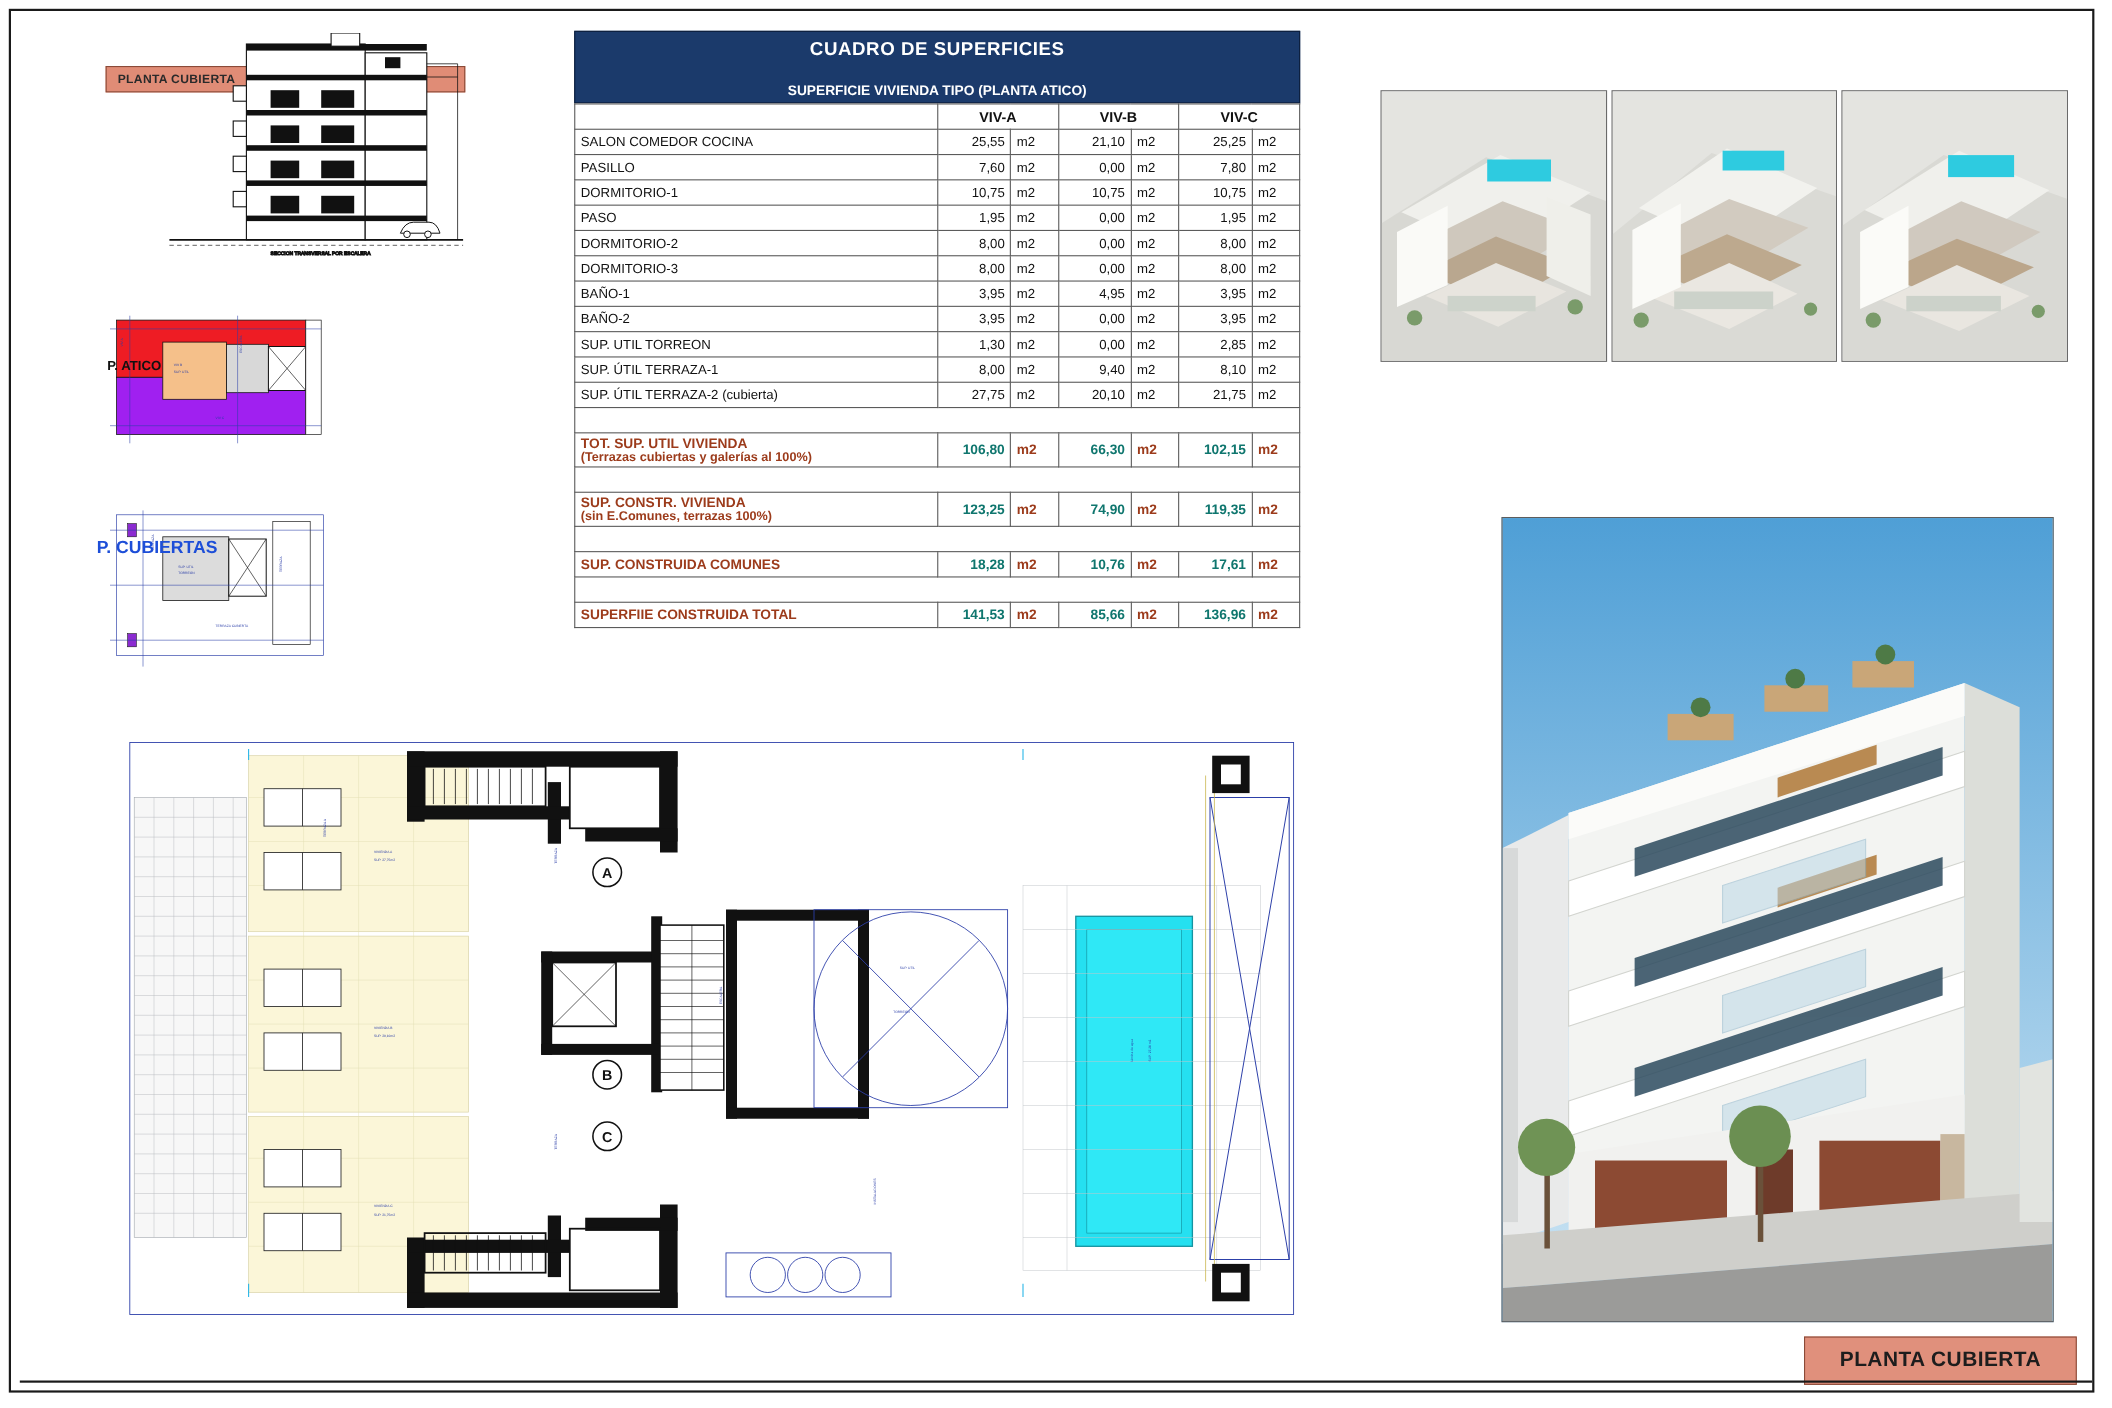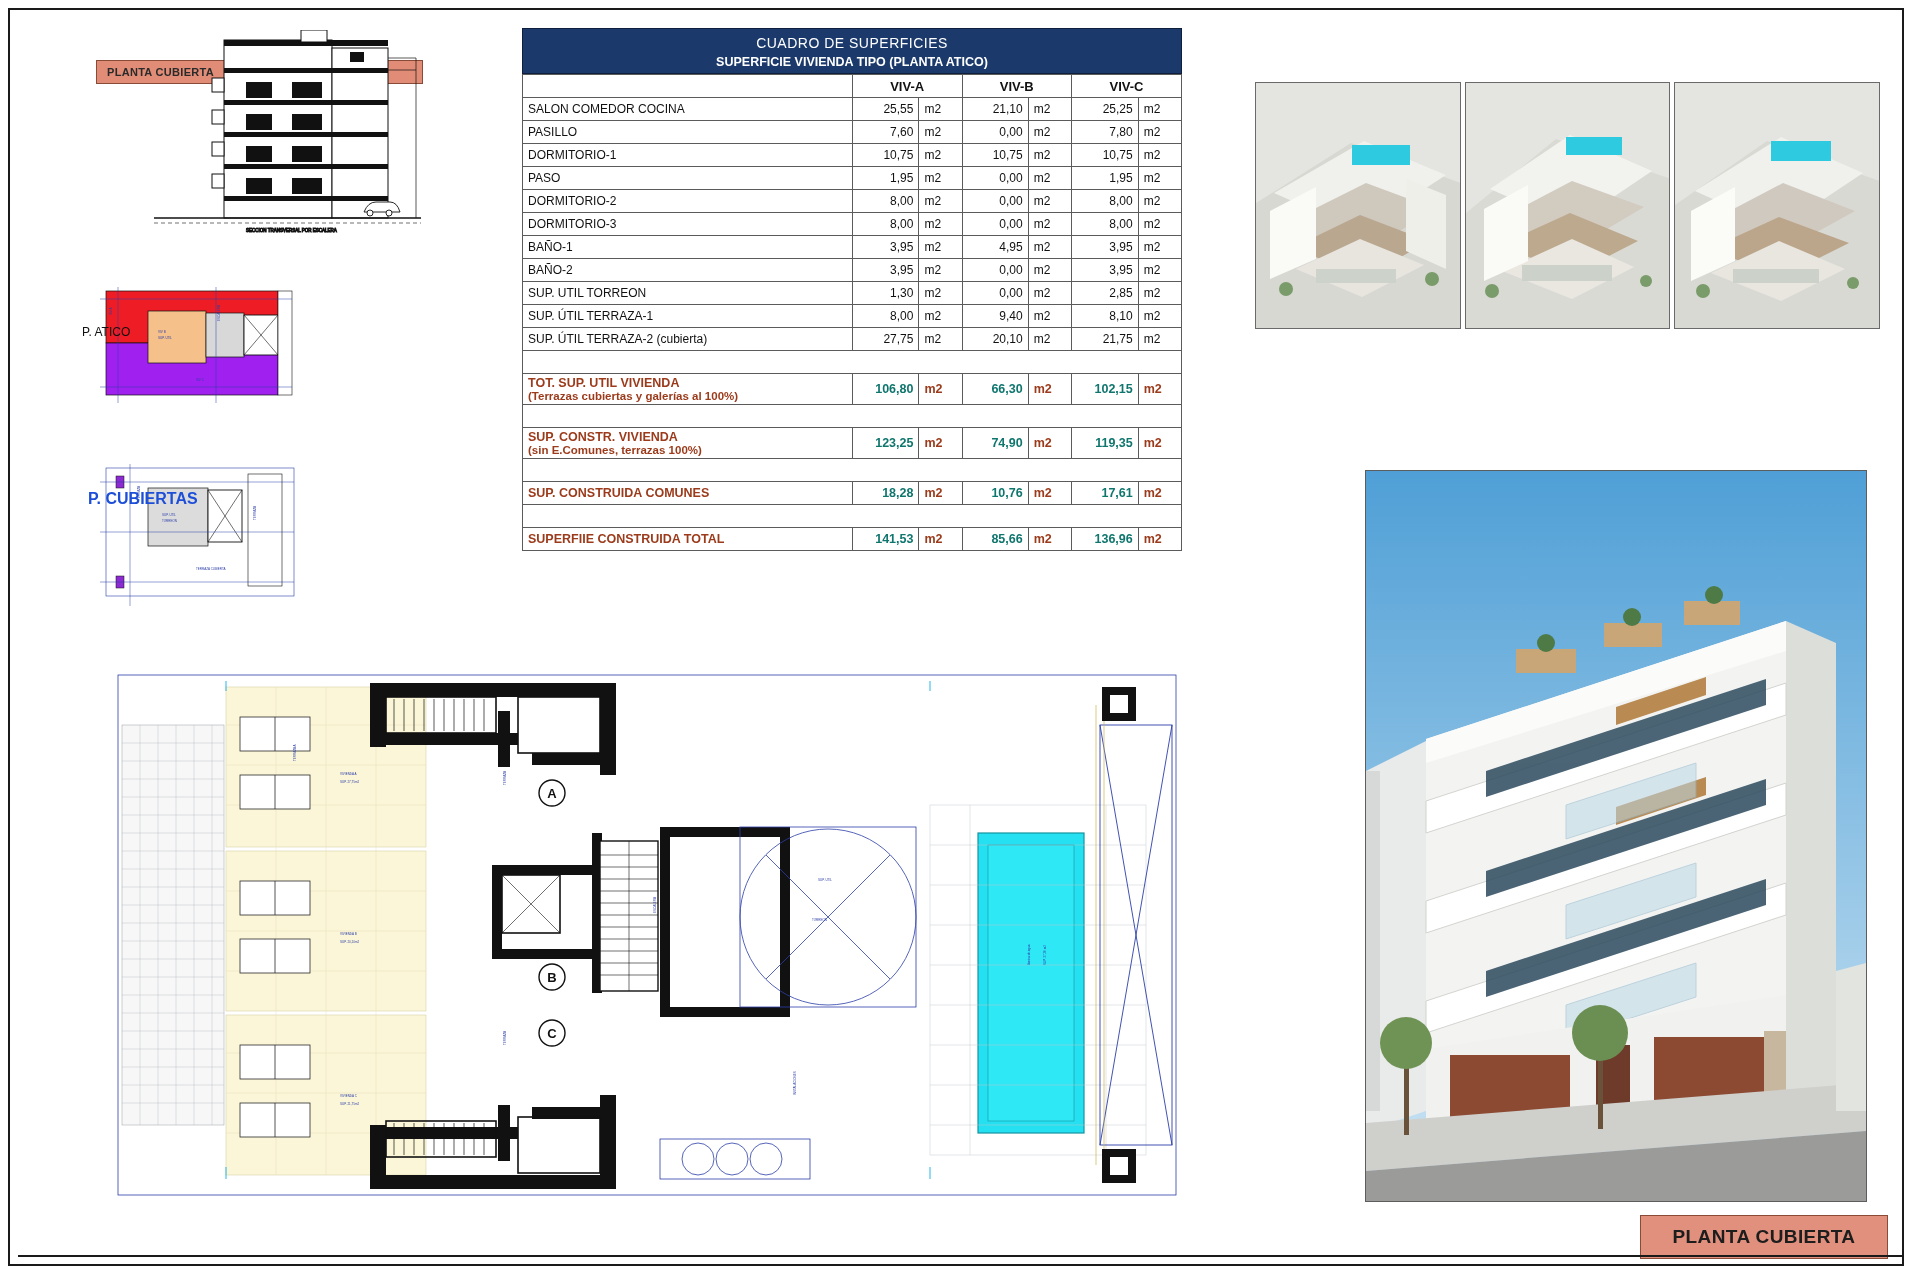--- a/index.html
+++ b/index.html
@@ -28,36 +28,37 @@
   .sec-label span{
     font-size:11px;font-weight:bold;color:#2a2a2a;
     padding-left:10px;line-height:22px;display:block;letter-spacing:.3px;
   }
   .sec-draw{position:absolute;left:0;top:0;width:340px;height:215px;}
 
   
   .atico-block{position:absolute;left:96px;top:285px;width:280px;height:110px;}
   .atico-title{
     position:absolute;left:-14px;top:40px;width:80px;
-    font-size:12px;font-weight:normal;color:#111;
+    font-size:12px;font-weight:bold;color:#111;
     transform:rotate(0deg);
+    text-align:center;
   }
   .cub-block{position:absolute;left:96px;top:460px;width:290px;height:145px;}
   .cub-title{
     position:absolute;left:-8px;top:30px;font-size:16px;font-weight:bold;color:#1d4ed8;
   }
 
   
   .tbl-wrap{position:absolute;left:522px;top:28px;width:660px;}
   .tbl-head{
     background:#1b3a6b;color:#fff;text-align:center;padding:6px 0 4px;
     border:1px solid #0d1f3c;
   }
-  .tbl-head .t1{font-size:14px;font-weight:normal;letter-spacing:.5px;}
-  .tbl-head .t2{font-size:12.5px;font-weight:bold;margin-top:4px;}
+  .tbl-head .t1{font-size:17px;font-weight:bold;letter-spacing:.5px;}
+  .tbl-head .t2{font-size:12.5px;font-weight:bold;margin-top:20px;}
   table.surf{
     border-collapse:collapse;width:660px;font-size:12px;color:#111;
     background:#fff;
   }
   table.surf td{
     border:1px solid #5b5b5b;padding:2px 5px;height:18px;
   }
   .col-name{width:348px;text-align:left;margin-left:16px;}
   .num{text-align:right;width:58px;padding-right:3px;}
   .unit{text-align:left;width:34px;padding-left:2px;}

